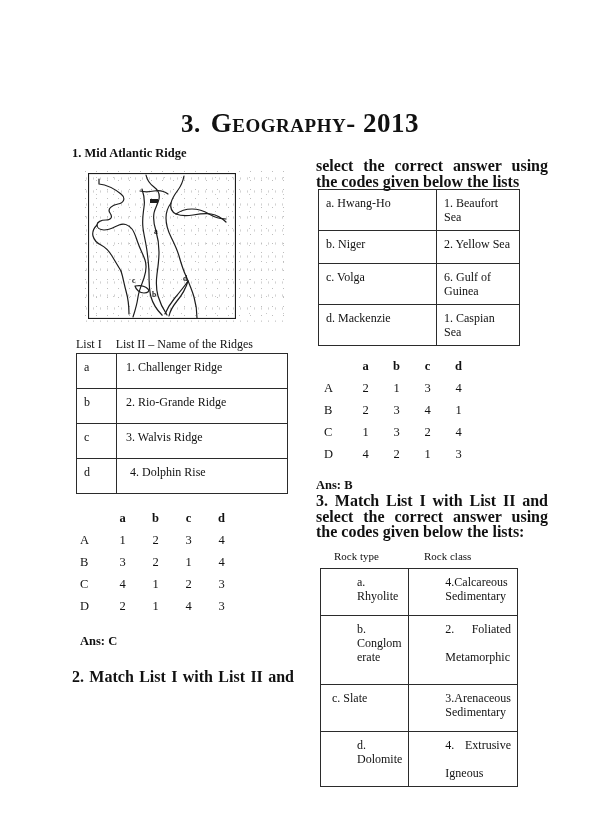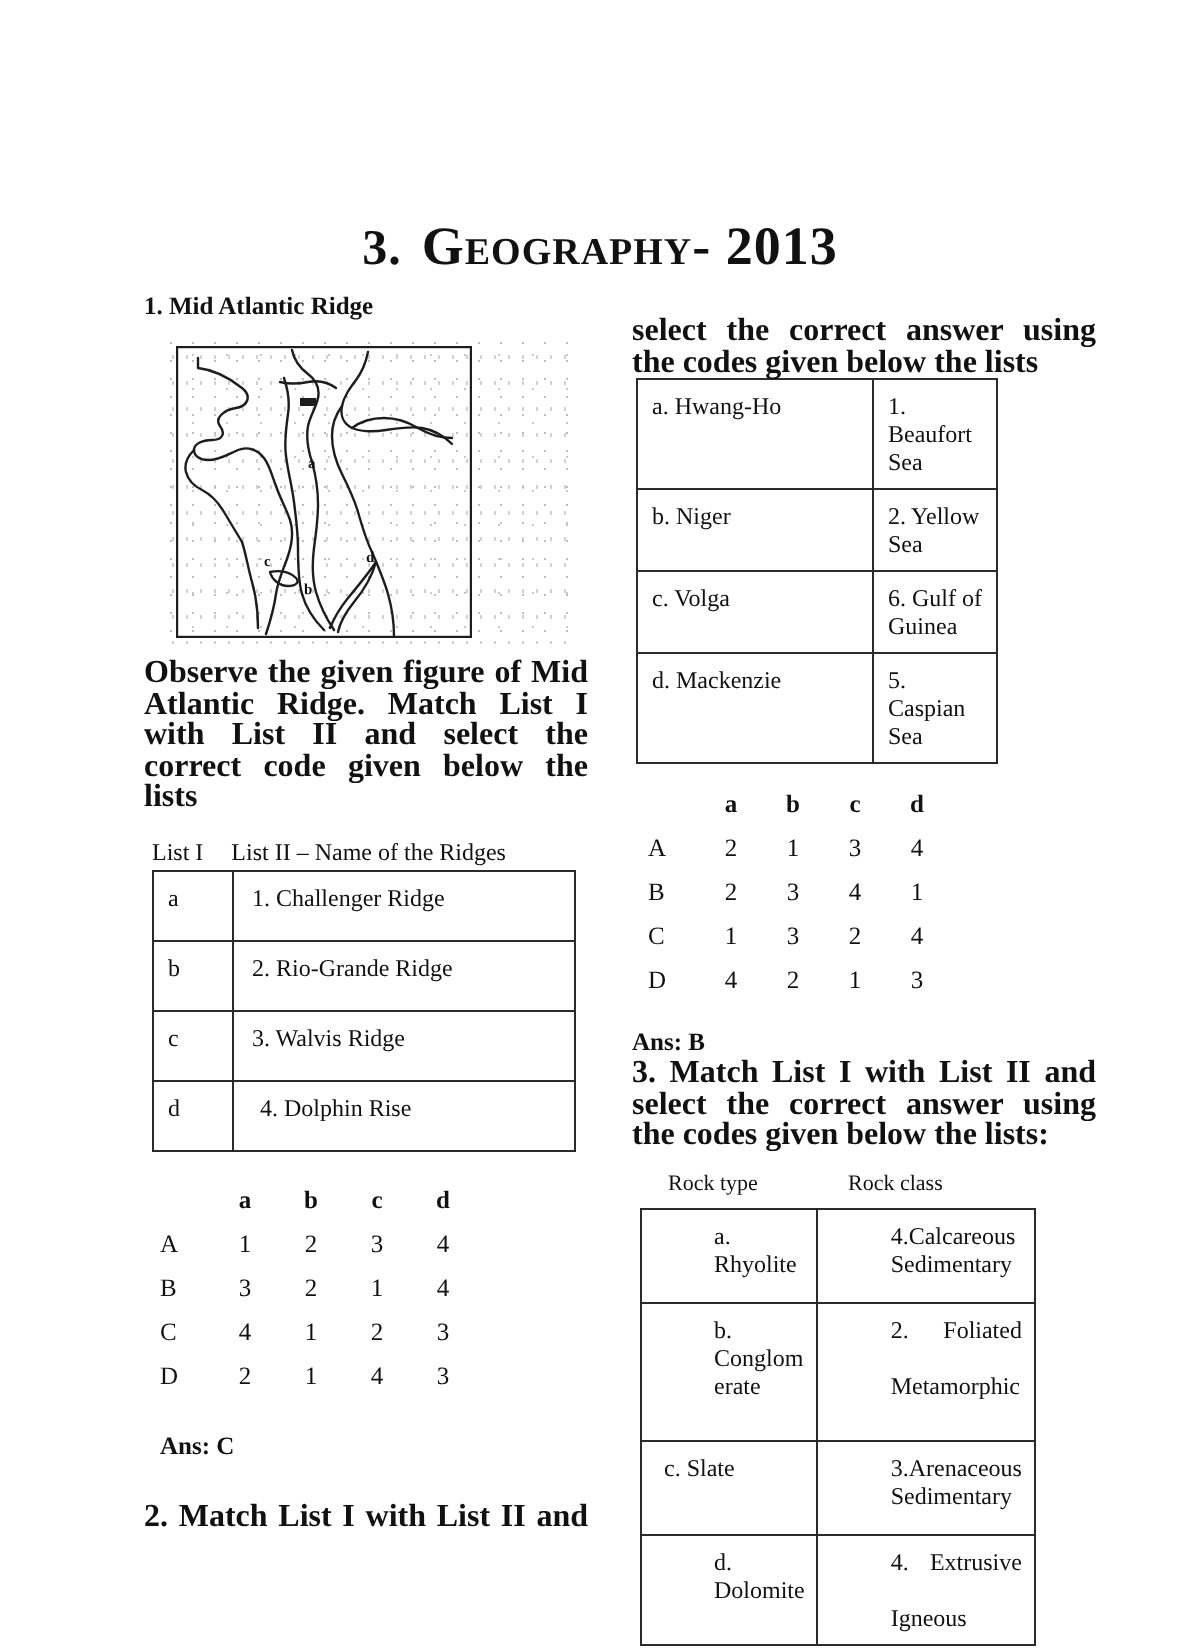--- a/index.html
+++ b/index.html
@@ -149,21 +149,21 @@
   
   .river-heads {
     font-size: 12.5px;
     font-weight: bold;
     margin: 0 0 2px 0;
     position: relative;
     height: 16px;
   }
   .river-heads .rh1 { position: absolute; left: 8px; }
   .river-heads .rh2 { position: absolute; left: 112px; }
-  table.river-table { width: 181px; margin-left: 2px; }
+  table.river-table { width: 202px; margin-left: 2px; }
   table.river-table td.c1 { width: 104px; }
   table.river-table td { height: 20px; }
 
   
   .rock-heads {
     font-size: 11px;
     margin: 0 0 1px 0;
     position: relative;
     height: 17px;
   }
@@ -228,21 +228,20 @@
             <text x="66" y="61">a</text>
             <text x="64" y="124">b</text>
             <text x="44" y="110">c</text>
             <text x="95" y="108">d</text>
           </g>
           <rect x="62" y="26" width="8" height="4" fill="#1d1d1d"></rect>
         </svg>
       </div>
     </div>
 
-    <div class="qbody" style="margin-top:4px;">Observe the given figure of Mid Atlantic Ridge. Match List I with List II and select the correct code given below the lists</div>
 
     <div class="ridge-heads" style="margin-top:12px;">
       <span class="h1">List I</span><span>List II – Name of the Ridges</span>
     </div>
     <table class="grid ridge-table">
       <tbody>
           <tr>
         <td class="key">a</td>
         <td class="val">1. Challenger Ridge</td>
       </tr>
@@ -322,21 +321,21 @@
       <tr>
         <td class="c1">b. Niger</td>
         <td class="c2">2. Yellow Sea</td>
       </tr>
       <tr>
         <td class="c1">c. Volga</td>
         <td class="c2">6. Gulf of Guinea</td>
       </tr>
       <tr>
         <td class="c1">d. Mackenzie</td>
-        <td class="c2">5. Caspian Sea</td>
+        <td class="c2">1. Caspian Sea</td>
       </tr>
     </tbody>
       </table>
 
     <div class="codes codes-right" style="margin-top:10px;">
       <table>
         <tbody>
             <tr>
           <td class="lbl"></td>
           <td class="hdr cell">a</td>

